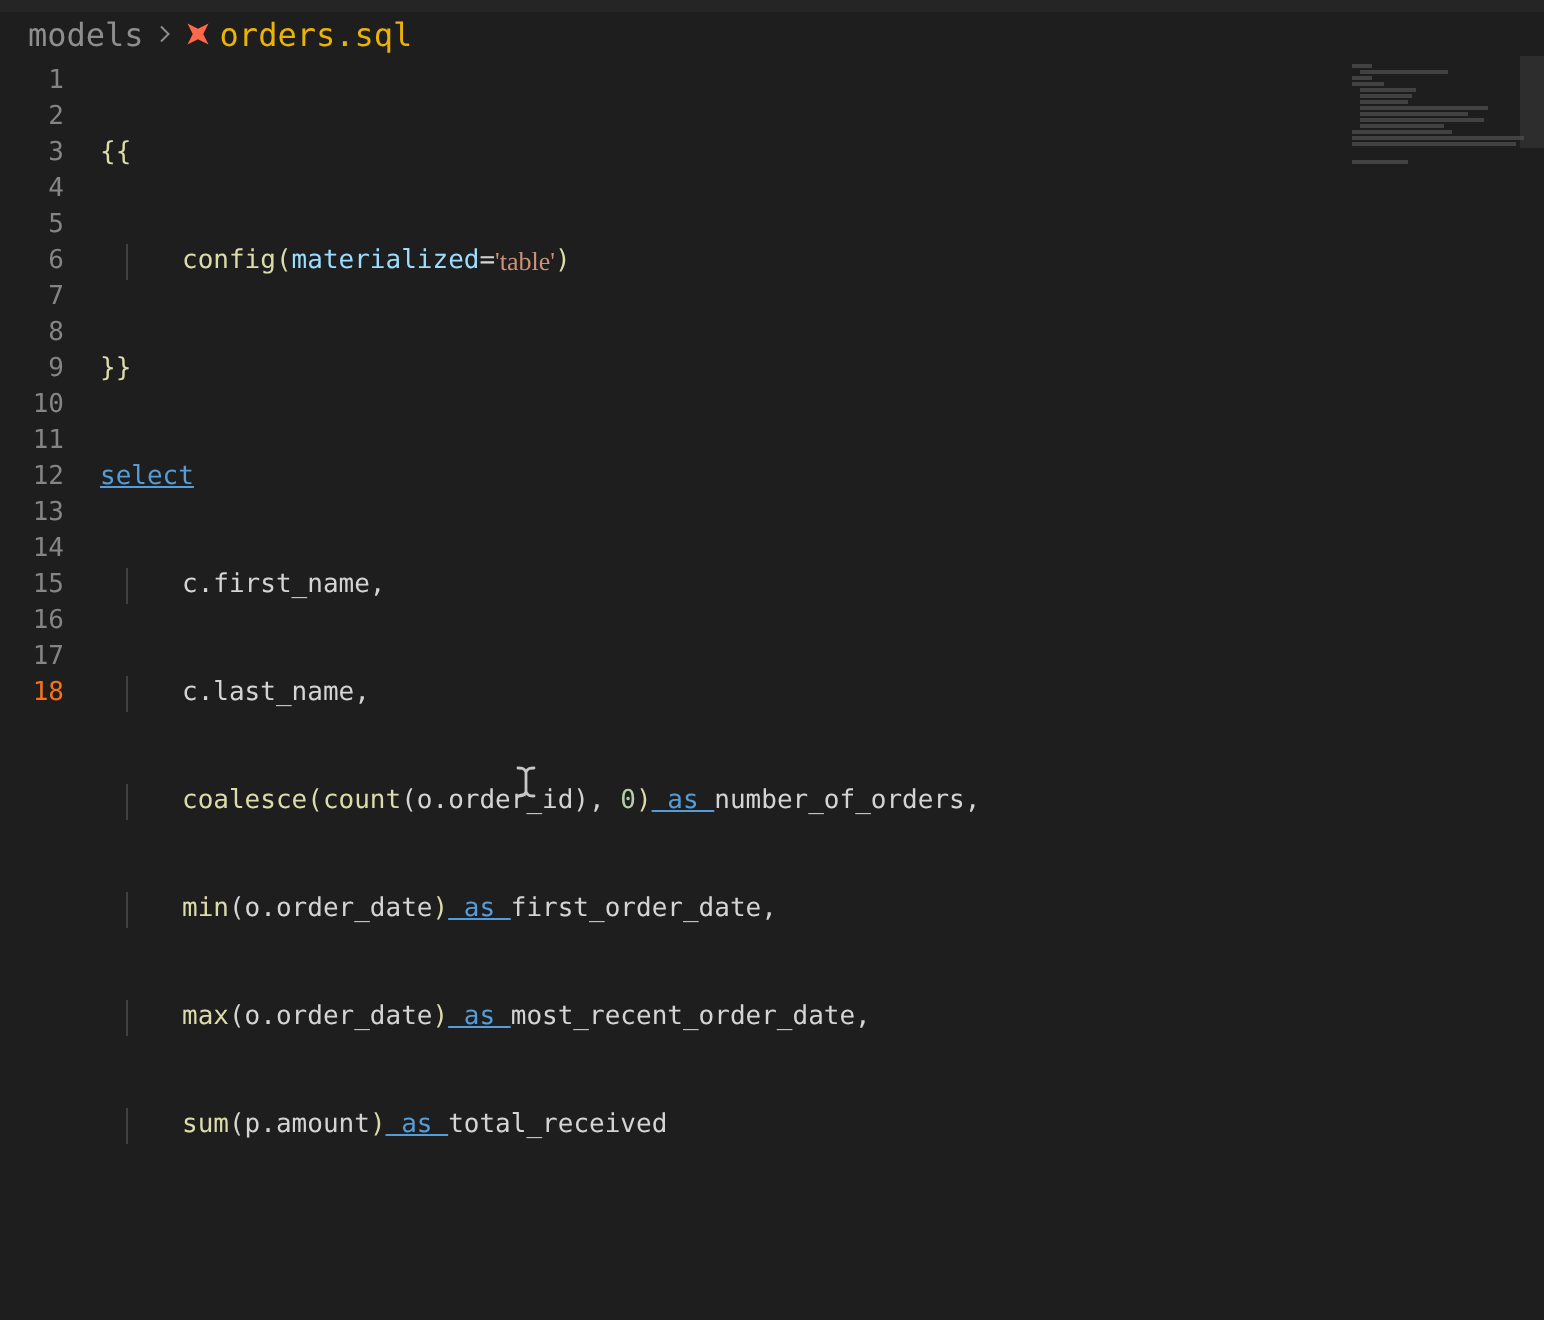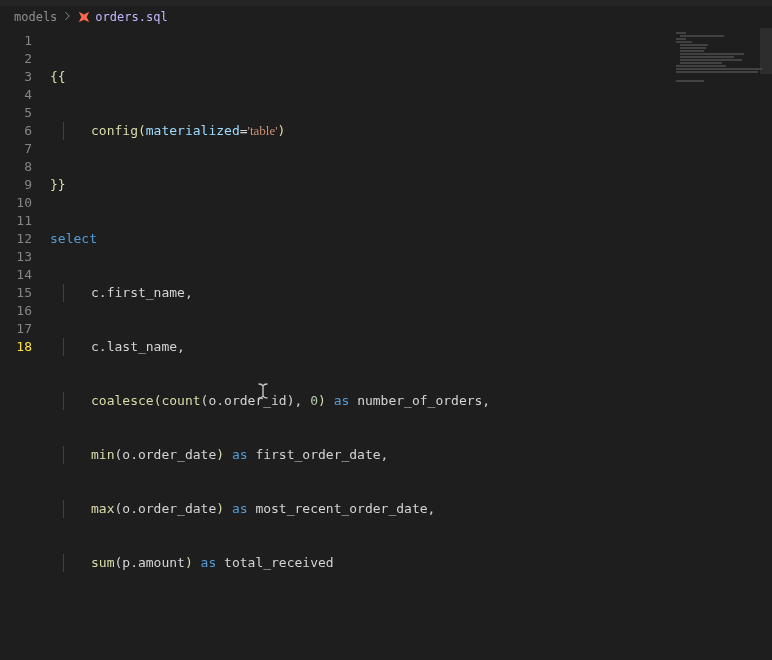--- a/index.html
+++ b/index.html
@@ -15,55 +15,55 @@
     .top-bar {
       height: 6px;
       background: #252526;
     }
     .breadcrumbs {
       height: 22px;
       display: flex;
       align-items: center;
       padding: 0 14px;
       background: #1e1e1e;
-      font-size: 12px;
+      font-size: 16px;
       color: #8e8e8e;
     }
     .breadcrumbs .chevron {
       margin: 0 4px;
       color: #8e8e8e;
     }
     .breadcrumbs .file-icon {
       margin-right: 4px;
       display: inline-flex;
       align-items: center;
     }
     .breadcrumbs .filename {
-      color: #c4b5fd;
+      color: #eab308;
     }
     .editor-area {
       display: flex;
       height: calc(660px - 28px);
       position: relative;
     }
     .gutter {
       width: 50px;
       text-align: right;
       padding-right: 18px;
       color: #858585;
       font-size: 13px;
       line-height: 18px;
       padding-top: 4px;
       user-select: none;
     }
     .gutter .ln {
       height: 18px;
     }
     .gutter .ln.active {
-      color: #fde047;
+      color: #f97316;
     }
     .code {
       flex: 1;
       padding-top: 4px;
       line-height: 18px;
       font-size: 13px;
       white-space: pre;
       position: relative;
     }
     .code .line {
@@ -103,21 +103,21 @@
       top: 28px;
       width: 12px;
       height: 46px;
       background: #4a4a4a;
       opacity: 0.35;
     }
     
     .t-br { color: #dcdcaa; } 
     .t-fn { color: #dcdcaa; }
     .t-parY { color: #dcdcaa; }
-    .t-kw { color: #569cd6; } 
+    .t-kw { color: #569cd6; text-decoration: underline; } 
     .t-arg { color: #9cdcfe; } 
     .t-op { color: #d4d4d4; } 
     .t-str { color: #ce9178; font-family: Liberation Serif, serif; } 
     .t-id { color: #d4d4d4; } 
     .t-num { color: #b5cea8; }
     .t-pun { color: #d4d4d4; }
     .text-cursor-img {
       position: absolute;
       left: 254px;
       top: 382px;

